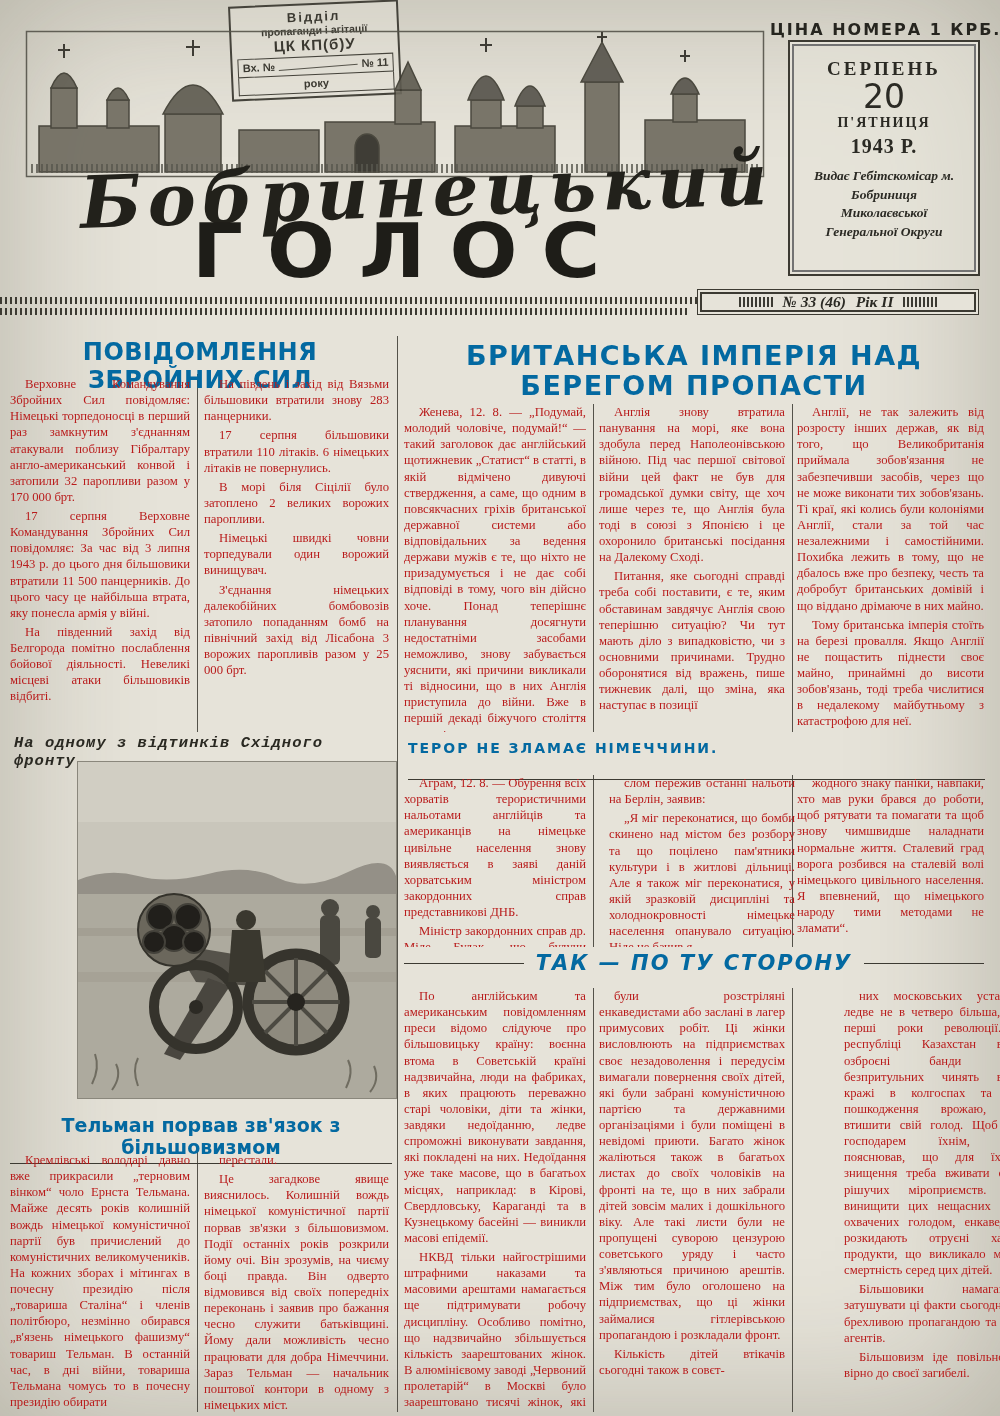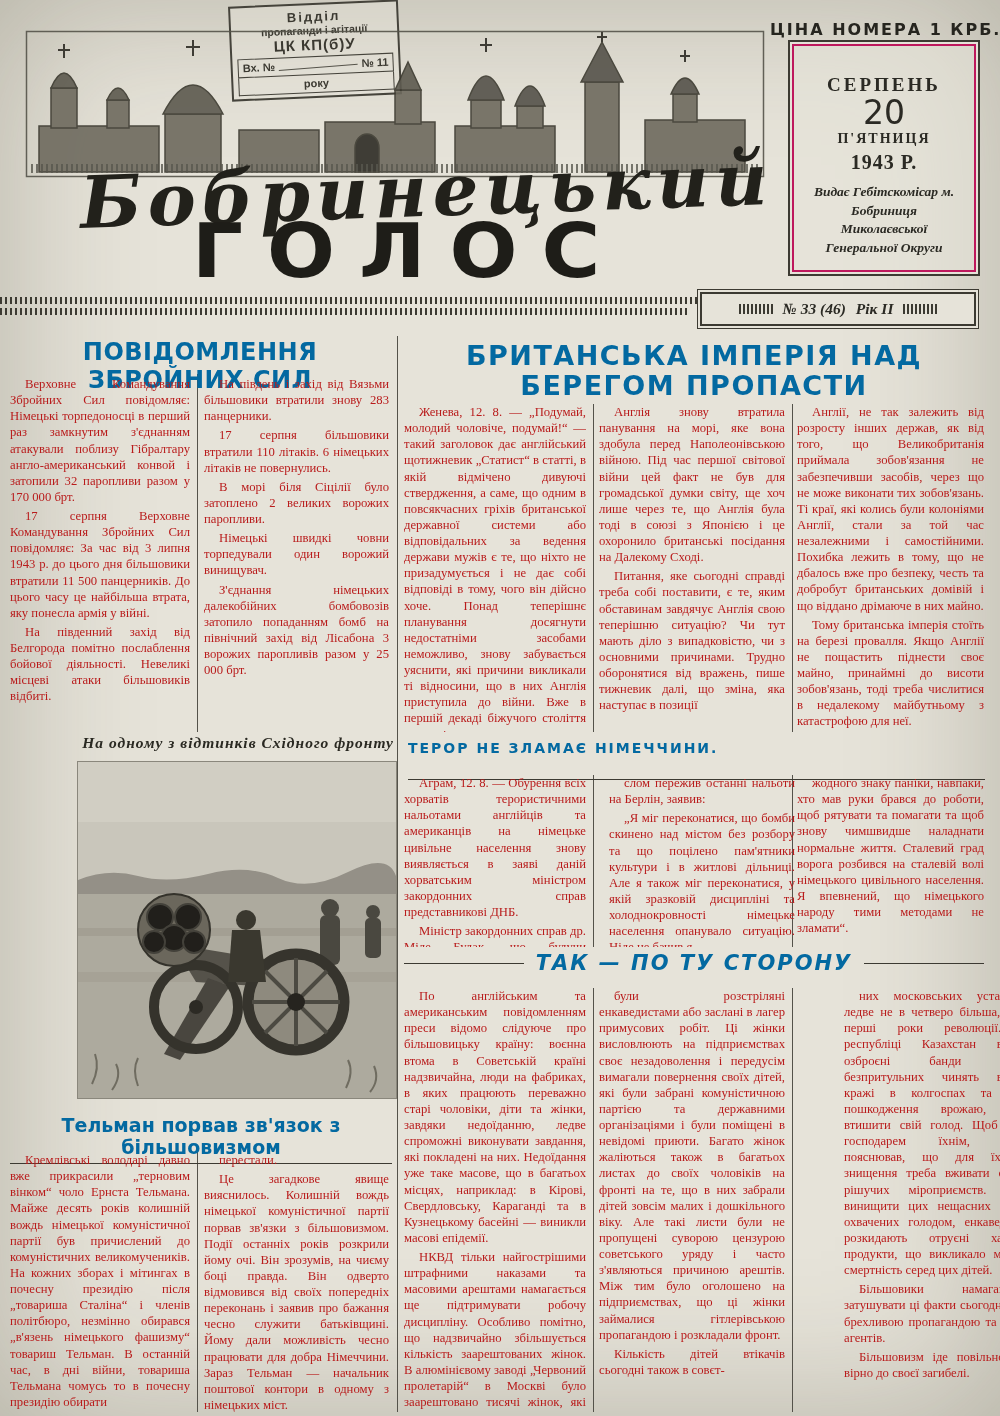--- a/index.html
+++ b/index.html
@@ -45,58 +45,58 @@
   .title-block {
     position:absolute; left:192px; top:214px;
     font-family:"DejaVu Sans","Liberation Sans",sans-serif;
     font-weight:bold; font-size:80px; line-height:1; letter-spacing:24px;
     color:#1e1d18; transform:scaleY(.94); transform-origin:top left; white-space:nowrap;
   }
 
   
   .datebox {
     position:absolute; left:792px; top:44px; width:184px; height:228px;
-    border:2px solid #be185d;
+    border:2px solid #737373;
     box-shadow:0 0 0 2px #e6e3d9, 0 0 0 4px #3c3a32;
     background:rgba(230,227,217,.55);
-    text-align:center; padding-top:28px;
+    text-align:center; padding-top:12px;
   }
   .db-month  { font-weight:bold; font-size:19px; letter-spacing:3px; }
   .db-day    { font-weight:normal; font-size:33px; line-height:1.05; font-family:"DejaVu Sans",sans-serif; }
   .db-weekday{ font-weight:bold; font-size:14px; letter-spacing:2px; }
   .db-year   { font-weight:bold; font-size:20px; margin-top:4px; letter-spacing:1px; }
   .db-pub    { font-style:italic; font-weight:bold; font-size:13.5px; line-height:1.4; margin-top:9px; padding:0 18px; }
 
   
   .bar { position:absolute; background:repeating-linear-gradient(90deg,#3c3a32 0 2px, rgba(0,0,0,0) 2px 5px); }
   .bar1 { left:0; top:297px; width:976px; height:7px; }
   .bar2 { left:0; top:308px; width:690px; height:7px; }
 
   .issuebox {
-    position:absolute; left:700px; top:292px; width:276px; height:34px;
+    position:absolute; left:700px; top:292px; width:276px; height:20px;
     border:2px solid #3c3a32; box-shadow:0 0 0 2px #e6e3d9, 0 0 0 3px #3c3a32;
     background:#e6e3d9; display:flex; align-items:center; justify-content:center; gap:10px;
     font-weight:bold; font-size:15.5px; font-style:italic;
   }
   .ihatch { width:34px; height:10px; background:repeating-linear-gradient(90deg,#3c3a32 0 2px, rgba(0,0,0,0) 2px 4px); }
 
   .vl { position:absolute; width:1px; background:#54524a; }
 
   
   .hl { position:absolute; font-family:"DejaVu Sans","Liberation Sans",sans-serif; font-weight:bold; color:#0369a1; }
   .hl-ovs    { left:8px;   top:338px; width:384px; font-size:24px; text-align:center; letter-spacing:.5px; }
   .hl-brit   { left:402px; top:341px; width:584px; font-size:27px; line-height:1.1; text-align:center; letter-spacing:1.5px; }
   .hl-terror { left:408px; top:740px; width:577px; font-size:14px; text-align:left; letter-spacing:2px; padding-bottom:23px; border-bottom:1.5px solid #3c3a32; }
   .hl-tak    { left:404px; top:951px; width:580px; display:flex; align-items:center; gap:12px; font-size:21px; font-style:italic; letter-spacing:2px; }
   .hl-tak::before,.hl-tak::after { content:""; flex:1; border-top:1.5px solid #3c3a32; }
   .hl-telman { left:10px; top:1114px; width:382px; font-size:19px; text-align:center; padding-bottom:5px; border-bottom:1.5px solid #3c3a32; }
 
   .caption {
     position:absolute; left:14px; top:734px; width:380px;
-    font-style:italic; font-weight:bold; font-size:15.5px; text-align:right; letter-spacing:1px; color:#2a2922;
+    font-style:italic; font-weight:bold; font-size:15.5px; text-align:left; letter-spacing:1px; color:#2a2922;font-family:Liberation Mono, monospace;
   }
 
   
   .col { position:absolute; font-size:12.7px; line-height:1.27; text-align:justify; overflow:hidden; color:#b91c1c; }
   .col p { text-indent:15px; margin:0 0 3px; }
 
   .c-ovs1   { left:10px;  top:376px;  width:180px; height:356px; }
   .c-ovs2   { left:204px; top:376px;  width:185px; height:356px; }
   .c-brit1  { left:404px; top:404px;  width:182px; height:328px; }
   .c-brit2  { left:599px; top:404px;  width:186px; height:328px; }

